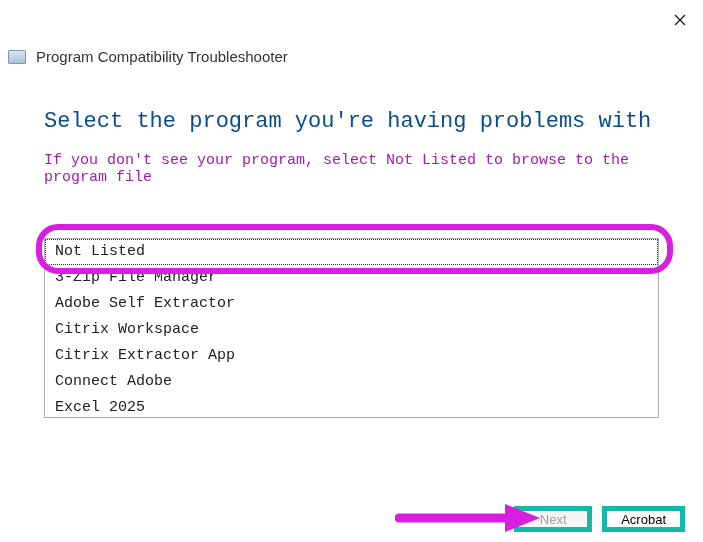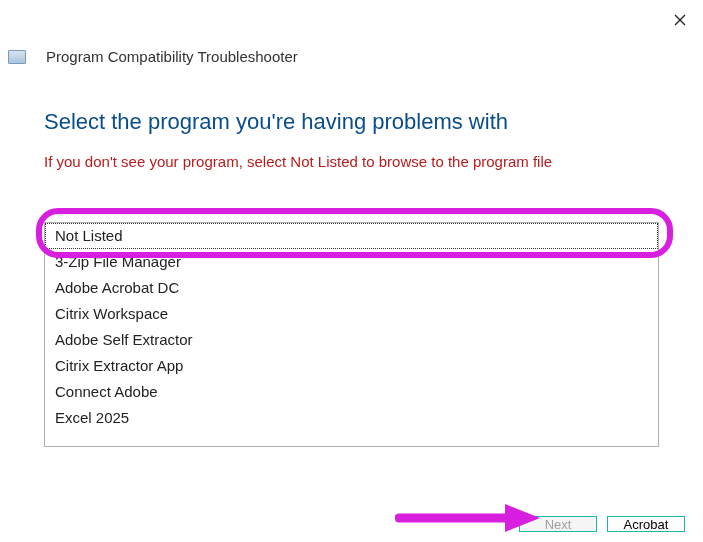--- a/index.html
+++ b/index.html
@@ -22,63 +22,64 @@
       width: 18px; height: 18px;
       display: flex; align-items: center; justify-content: center;
       cursor: pointer;
       font-size: 16px;
       color: #222;
     }
     .header-row {
       display: flex;
       align-items: center;
       padding: 8px 12px 4px 8px;
-      gap: 20px;
+      gap: 10px;
     }
     .app-icon {
       width: 18px; height: 14px;
       background: linear-gradient(to bottom, #d8e4f0 0%, #aac4de 100%);
       border: 1px solid #7a99bb;
       border-radius: 1px;
     }
     .header-title {
       font-size: 15px;
       color: #333;
     }
     .content {
       padding: 40px 44px 8px 44px;
+      font-family: Liberation Mono, monospace;
     }
     .page-heading {
       color: #0a4d8c;
       font-size: 22px;
       font-weight: 400;
       margin-bottom: 18px;
     }
     .instruction {
       font-size: 15px;
-      color: #b91c1c;
+      color: #a21caf;
       margin-bottom: 52px;
     }
     .highlight-wrap {
       position: relative;
     }
     .highlight-ring {
       position: absolute;
       top: -14px;
       left: -8px;
       right: -14px;
       height: 50px;
       border: 6px solid #d81fe0;
       border-radius: 22px;
       pointer-events: none;
       z-index: 5;
     }
     .listbox {
       border: 1px solid #b0b0b0;
-      height: 225px;
+      height: 180px;
       overflow-y: auto;
       background: #fff;
       position: relative;
     }
     .listbox::-webkit-scrollbar { width: 17px; }
     .listbox::-webkit-scrollbar-track { background: #f0f0f0; }
     .listbox::-webkit-scrollbar-thumb { background: #c1c1c1; }
     .list-item {
       font-size: 15px;
       color: #222;
@@ -94,22 +95,22 @@
     .footer {
       position: absolute;
       bottom: 10px;
       right: 18px;
       display: flex;
       gap: 10px;
       align-items: center;
     }
     .btn {
       min-width: 78px;
-      height: 16px;
-      border: 1px solid #14b8a6;
+      height: 26px;
+      border: 5px solid #14b8a6;
       background: #fdfdfd;
       font-size: 13px;
       font-family: inherit;
       cursor: pointer;
       padding: 0 14px;
       text-align: center;
     }
     .btn.disabled {
       color: #a0a0a0;
       background: #f5f5f5;
@@ -143,23 +144,22 @@
 
 <div class="content">
   <h1 class="page-heading">Select the program you're having problems with</h1>
   <p class="instruction">If you don't see your program, select Not Listed to browse to the program file</p>
 
   <div class="highlight-wrap">
     <div class="highlight-ring"></div>
     <div class="listbox" id="listbox">
         <div class="list-item selected">Not Listed</div>
         <div class="list-item">3-Zip File Manager</div>
-        <div class="list-item">Adobe Acrobat DC</div>
+        <div class="list-item">Adobe Self Extractor</div>
         <div class="list-item">Citrix Workspace</div>
-        <div class="list-item">Adobe Self Extractor</div>
         <div class="list-item">Citrix Extractor App</div>
         <div class="list-item">Connect Adobe</div>
         <div class="list-item">Excel 2025</div>
       </div>
   </div>
 </div>
 
 <div class="arrow-annot">
   <svg width="145" height="32" viewBox="0 0 145 32">
     <line x1="4" y1="16" x2="115" y2="16" stroke="#d81fe0" stroke-width="9" stroke-linecap="round"></line>

